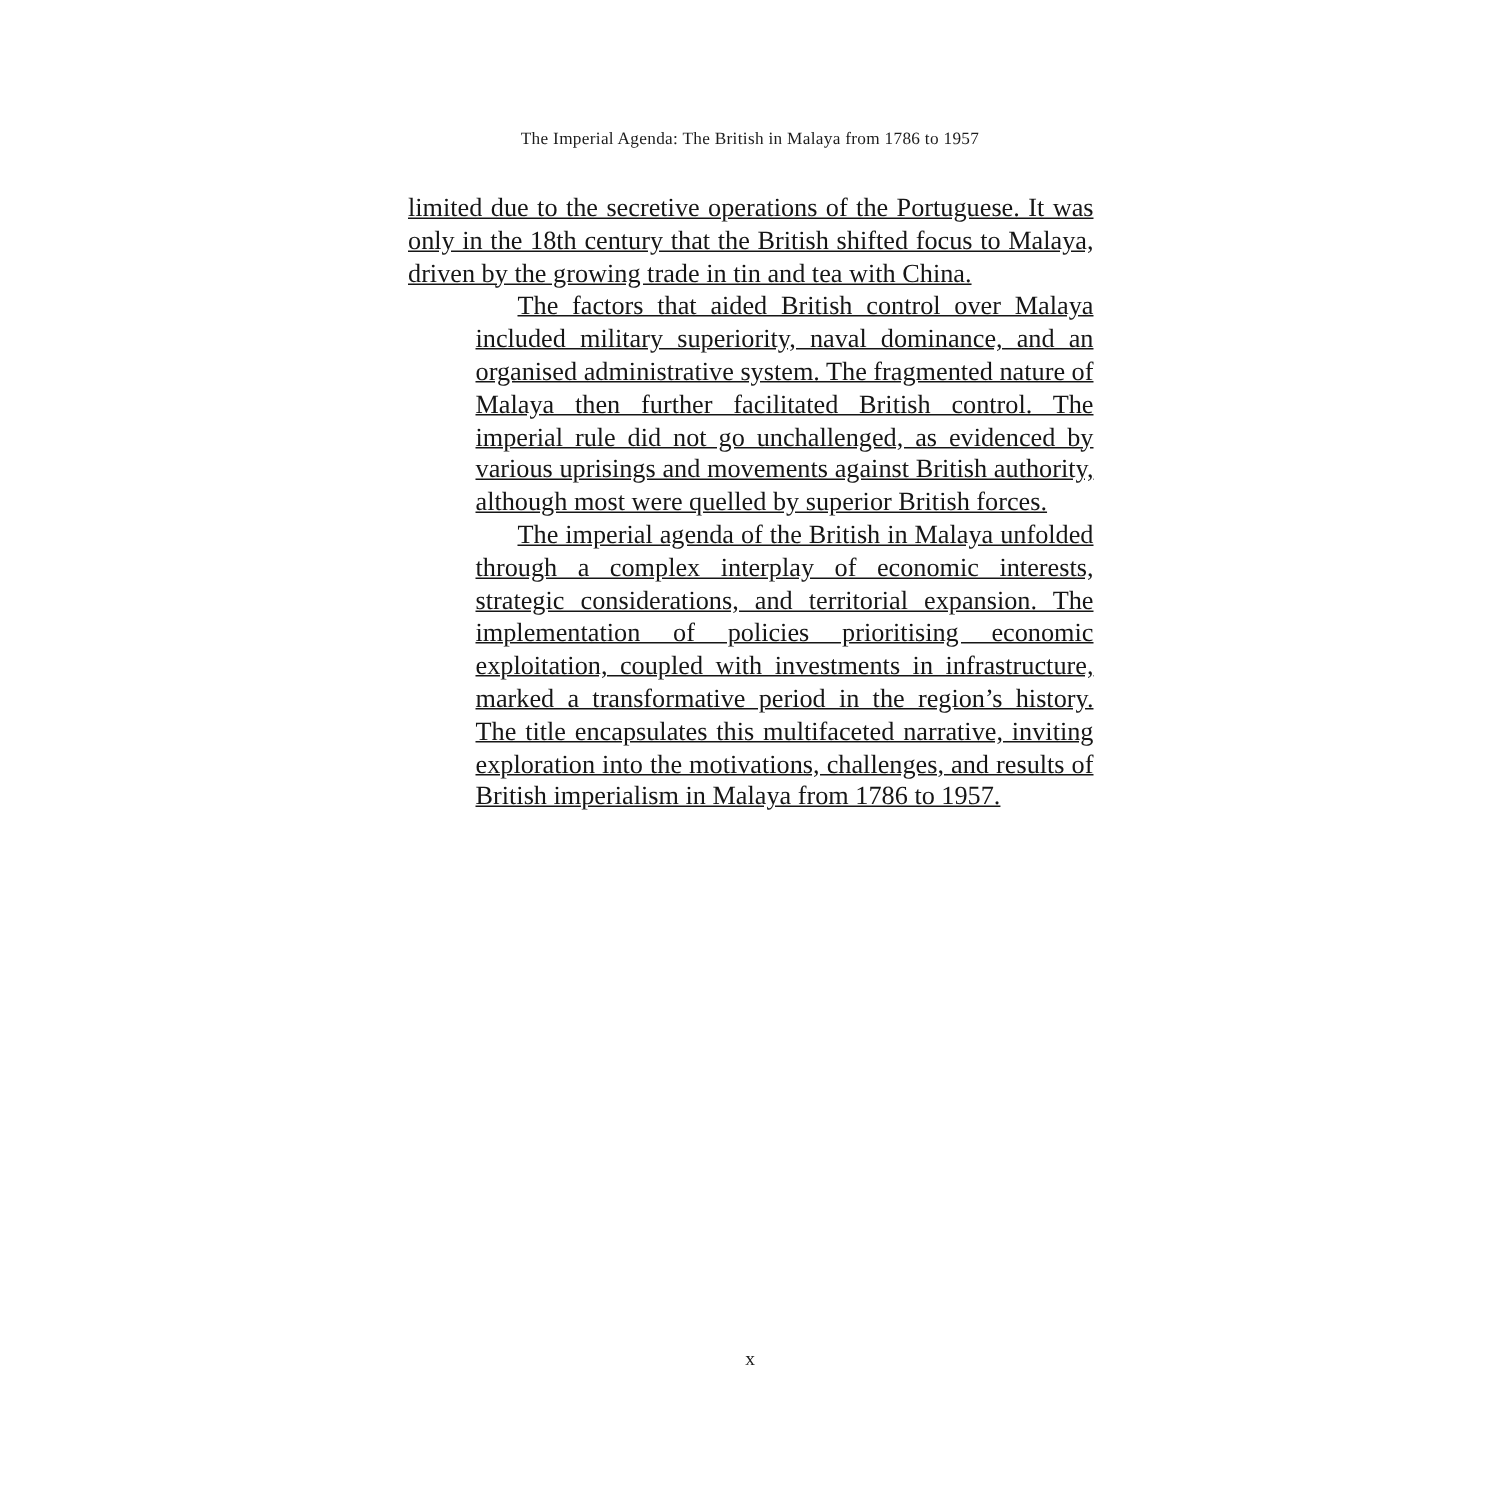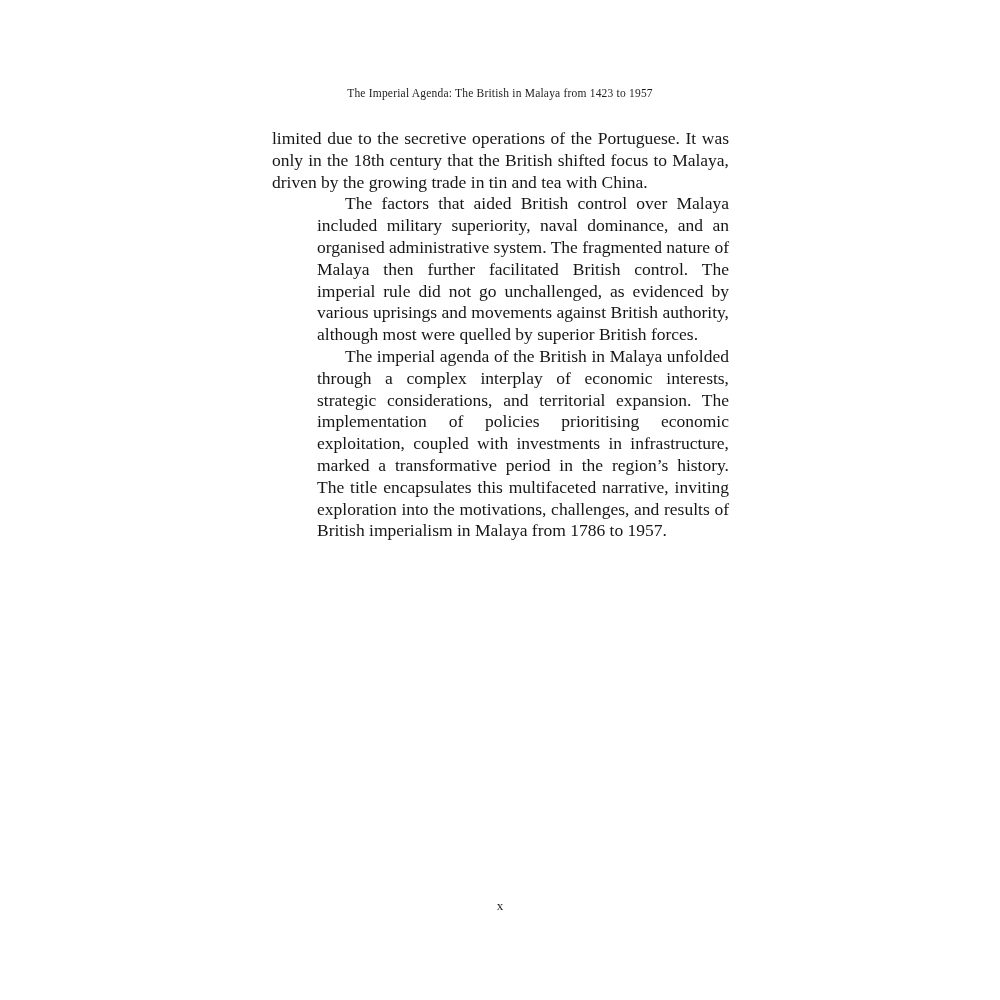--- a/index.html
+++ b/index.html
@@ -32,20 +32,21 @@
   .text-block {
     position: absolute;
     top: 128px;
     left: 272px;
     width: 457px;
     color: #161616;
     font-size: 17.5px;
     line-height: 21.8px;
     text-align: justify;
     text-justify: inter-word;
+    text-decoration: underline;
   }
   .text-block p {
     margin: 0;
     padding: 0;
   }
   .text-block p + p {
     text-indent: 1.6em;
     margin-left: 45px;
   }
   .page-number {
@@ -56,21 +57,21 @@
     text-align: center;
     font-size: 13px;
     color: #1c1c1c;
   }
 </style>
 </head>
 <body style="background: rgb(255, 255, 255);">
 
 <div class="book-page">
 
-  <div class="running-header">The Imperial Agenda: The British in Malaya from 1423 to 1957</div>
+  <div class="running-header">The Imperial Agenda: The British in Malaya from 1786 to 1957</div>
 
   <div class="text-block" style="color: rgb(22, 22, 22);">
     <p>limited due to the secretive operations of the Portuguese. It was only in the 18th century that the British shifted focus to Malaya, driven by the growing trade in tin and tea with China.</p>
     <p>The factors that aided British control over Malaya included military superiority, naval dominance, and an organised administrative system. The fragmented nature of Malaya then further facilitated British control. The imperial rule did not go unchallenged, as evidenced by various uprisings and movements against British authority, although most were quelled by superior British forces.</p>
     <p>The imperial agenda of the British in Malaya unfolded through a complex interplay of economic interests, strategic considerations, and territorial expansion. The implementation of policies prioritising economic exploitation, coupled with investments in infrastructure, marked a transformative period in the region’s history. The title encapsulates this multifaceted narrative, inviting exploration into the motivations, challenges, and results of British imperialism in Malaya from 1786 to 1957.</p>
   </div>
 
   <div class="page-number">x</div>
 
 </div>

